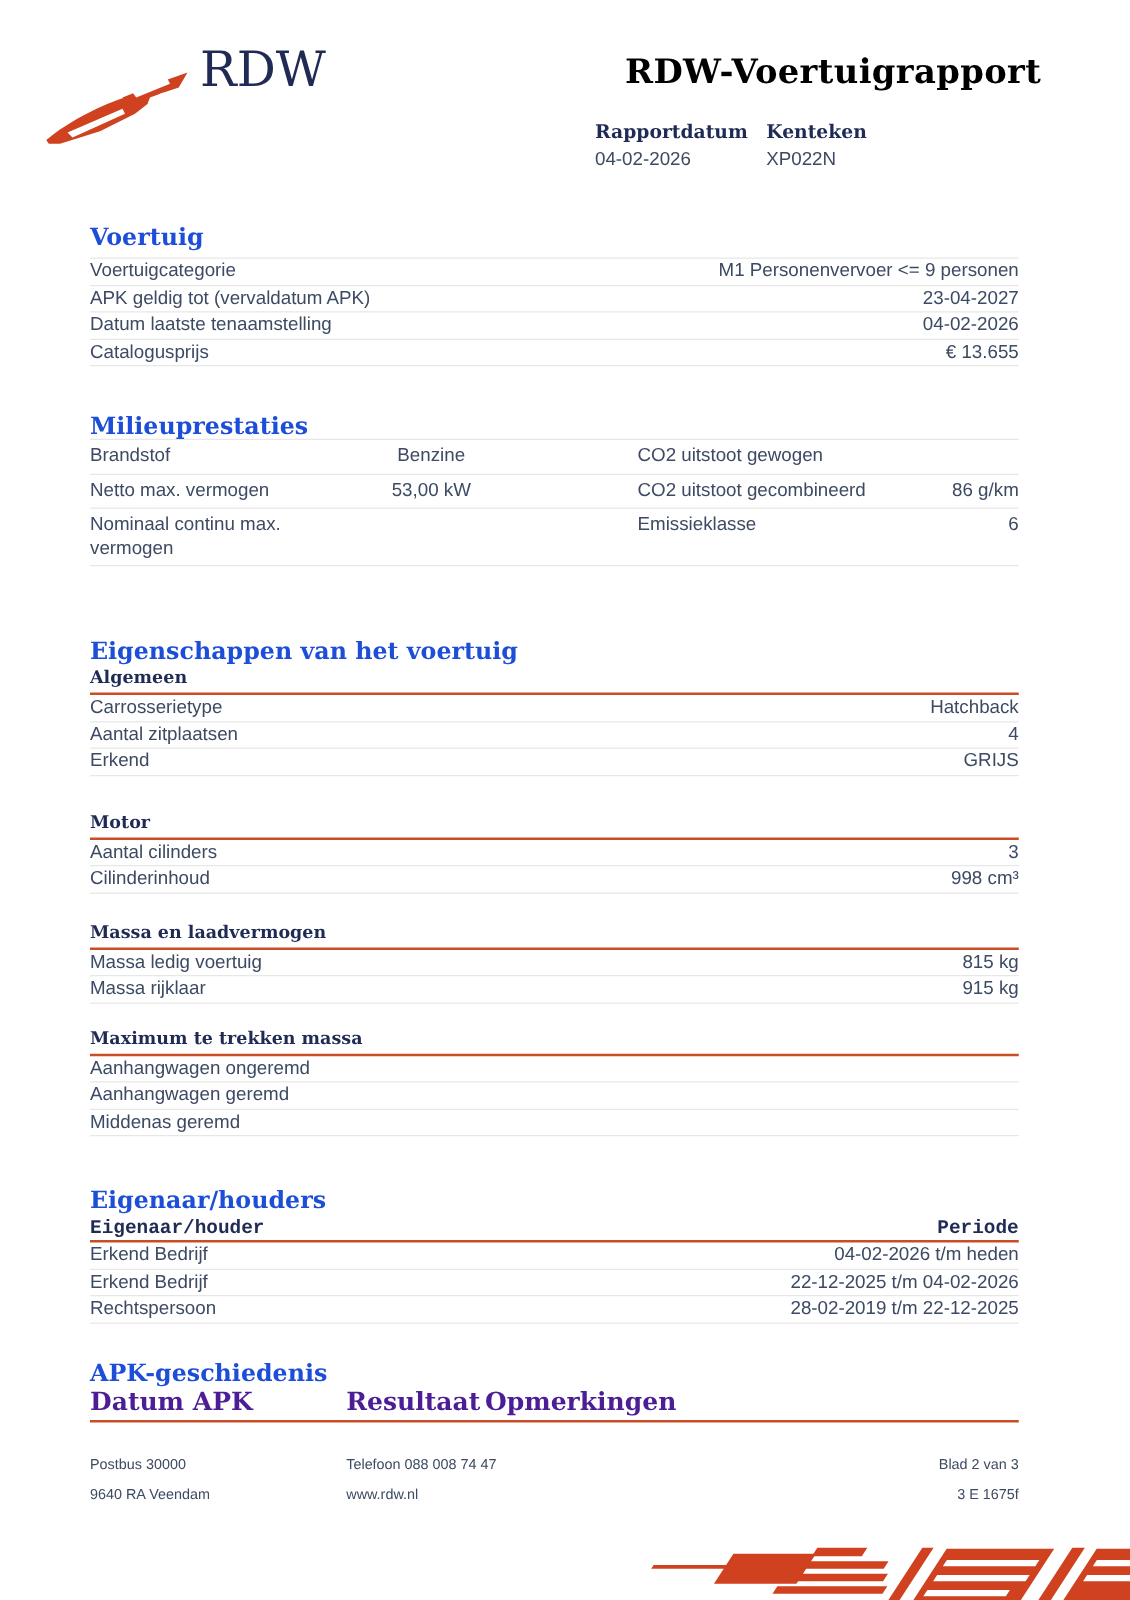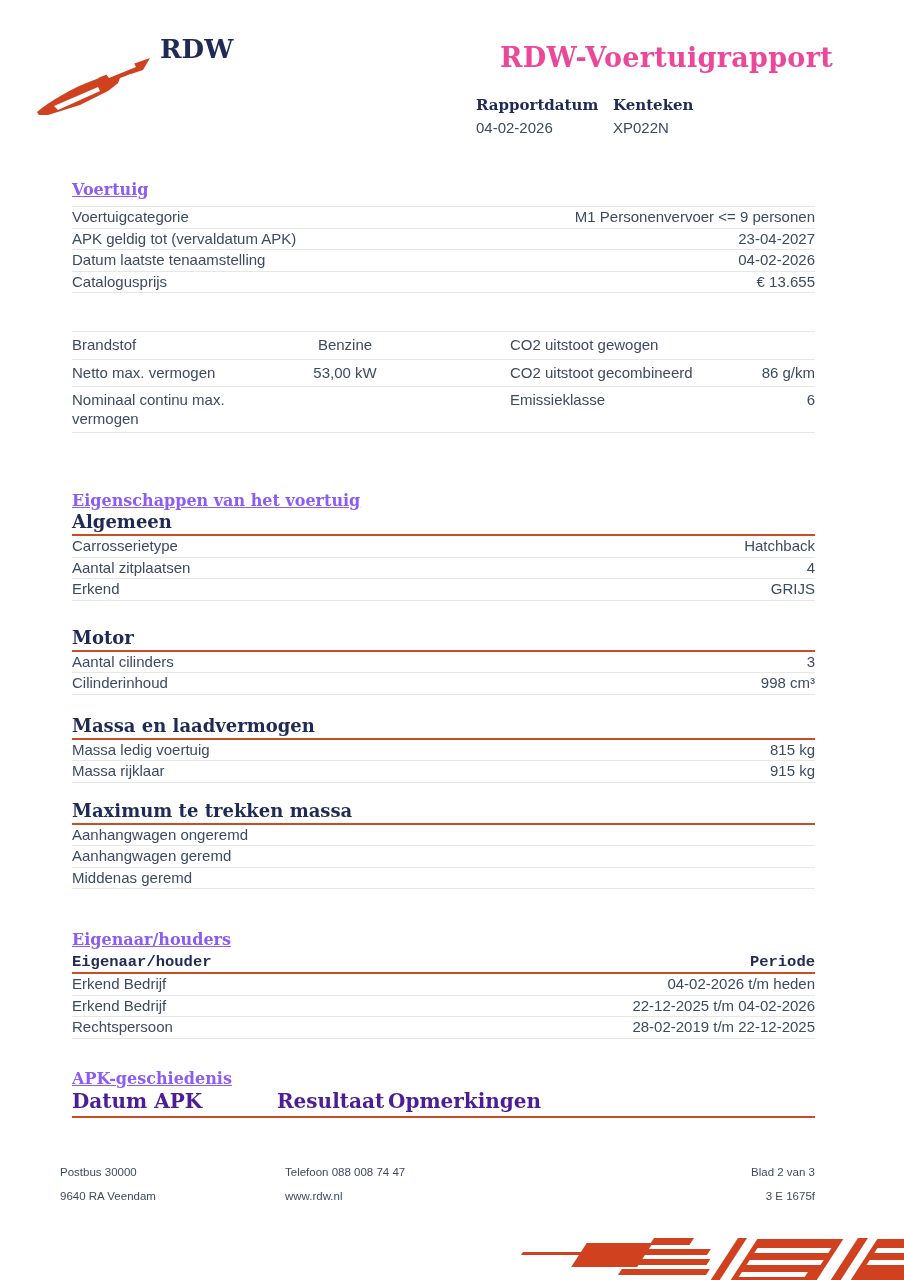--- a/index.html
+++ b/index.html
@@ -5,39 +5,39 @@
   * { margin:0; padding:0; box-sizing:border-box; }
   html,body { background:#ffffff; }
   .page {
     position:relative; width:904px; height:1280px; background:#ffffff;
     font-family:"Liberation Sans", sans-serif; color:#3D4A63; overflow:hidden;
   }
   
   .logo-mark { position:absolute; left:36px; top:54px; width:118px; height:62px; }
   .logo-text {
     position:absolute; left:160px; top:34px;
-    font-family:"DejaVu Serif", serif; font-weight:bold; font-size:26px; color:#1F2B55;
+    font-family:"DejaVu Serif", serif; font-weight:normal; font-size:39px; color:#1F2B55;
   }
   .doc-title {
     position:absolute; left:500px; top:42px;
-    font-family:"DejaVu Serif", serif; font-weight:bold; font-size:27px; color:#ec4899;
+    font-family:"DejaVu Serif", serif; font-weight:bold; font-size:27px; color:#000000;
     letter-spacing:0.3px; white-space:nowrap;
   }
   .meta { position:absolute; left:476px; top:96px; display:grid; grid-template-columns:137px auto; }
   .meta-label {
     font-family:"DejaVu Serif", serif; font-weight:bold; font-size:15px; color:#1F2B55; margin-bottom:5px;
   }
   .meta-value { font-size:15px; color:#3D4A63; }
   
   .content { position:absolute; left:72px; top:180px; width:743px; }
   .section-h {
-    font-family:"DejaVu Serif", serif; font-weight:bold; font-size:16px; color:#8b5cf6; line-height:20px;text-decoration:underline;
+    font-family:"DejaVu Serif", serif; font-weight:bold; font-size:19px; color:#1d4ed8; line-height:20px;
   }
   .sub-h {
-    font-family:"DejaVu Serif", serif; font-weight:bold; font-size:18px; color:#1F2B55;
+    font-family:"DejaVu Serif", serif; font-weight:bold; font-size:14px; color:#1F2B55;
     line-height:18px; padding-bottom:3px; border-bottom:2px solid #C94E26;
   }
   .kv-rows.topline { border-top:1px solid #E7E7E7; }
   .kv-row {
     display:flex; justify-content:space-between; align-items:baseline;
     padding:1px 0; border-bottom:1px solid #E7E7E7; font-size:15px; line-height:18.5px;
   }
   .kv-row .val { text-align:left; white-space:nowrap; }
   .m-rows { border-top:1px solid #E7E7E7; }
   .m-row {
@@ -61,22 +61,22 @@
   .s-voertuig .section-h { margin-bottom:6px; }
   .s-milieu { margin-top:38px; } .s-milieu .section-h { margin-bottom:0; }
   .s-eigenschappen { margin-top:58px; } .s-eigenschappen .section-h { margin-bottom:2px; }
   .sub-motor { margin-top:28px; }
   .sub-massa { margin-top:22px; }
   .sub-trekken { margin-top:19px; }
   .s-eigenaar { margin-top:41px; } .s-eigenaar .section-h { margin-bottom:2px; }
   .s-apk { margin-top:30px; } .s-apk .section-h { margin-bottom:2px; }
   
   .footer {
-    position:absolute; left:60px; right:89px; top:1166px;
-    display:grid; grid-template-columns:205px 1fr auto; font-size:11.5px; color:#3D4A63;gap:20px;
+    position:absolute; left:72px; right:89px; top:1166px;
+    display:grid; grid-template-columns:205px 1fr auto; font-size:11.5px; color:#3D4A63;
   }
   .footer .line { line-height:13px; margin-bottom:11px; }
   .footer .col-right { text-align:right; }
   .bottom-art { position:absolute; right:0; bottom:0; width:392px; height:42px; }
 </style>
 </head>
 <body>
 
 <div class="page">
 
@@ -124,20 +124,21 @@
           <span class="val">04-02-2026</span>
         </div>
         <div class="kv-row">
           <span>Catalogusprijs</span>
           <span class="val">€ 13.655</span>
         </div>
       </div>
     </div>
 
     <div class="s-milieu">
+      <div class="section-h">Milieuprestaties</div>
       <div class="m-rows">
         <div class="m-row">
           <span>Brandstof</span>
           <span class="m-val-left">Benzine</span>
           <span class="m-label-right">CO2 uitstoot gewogen</span>
           <span class="m-val-right"></span>
         </div>
         <div class="m-row">
           <span>Netto max. vermogen</span>
           <span class="m-val-left">53,00 kW</span>

